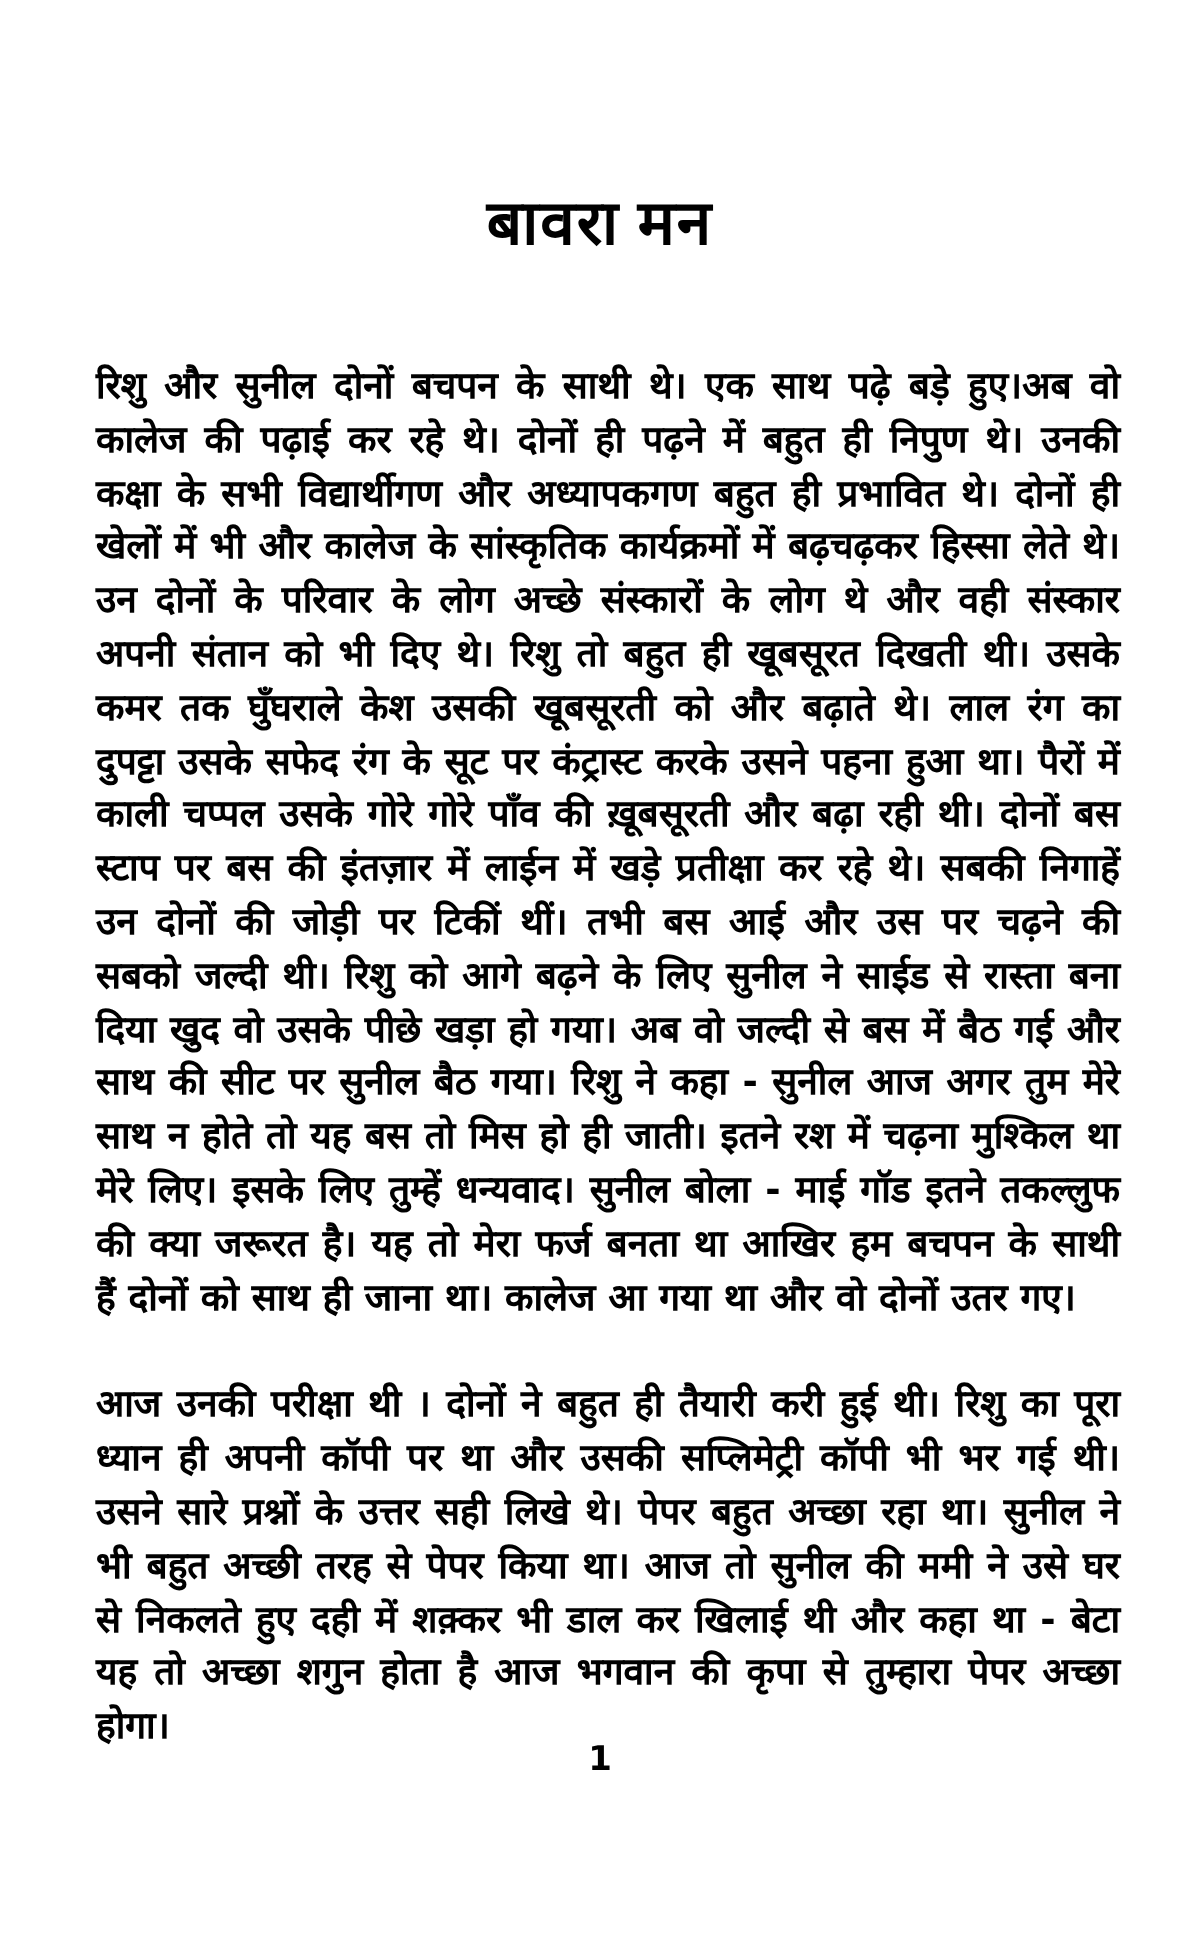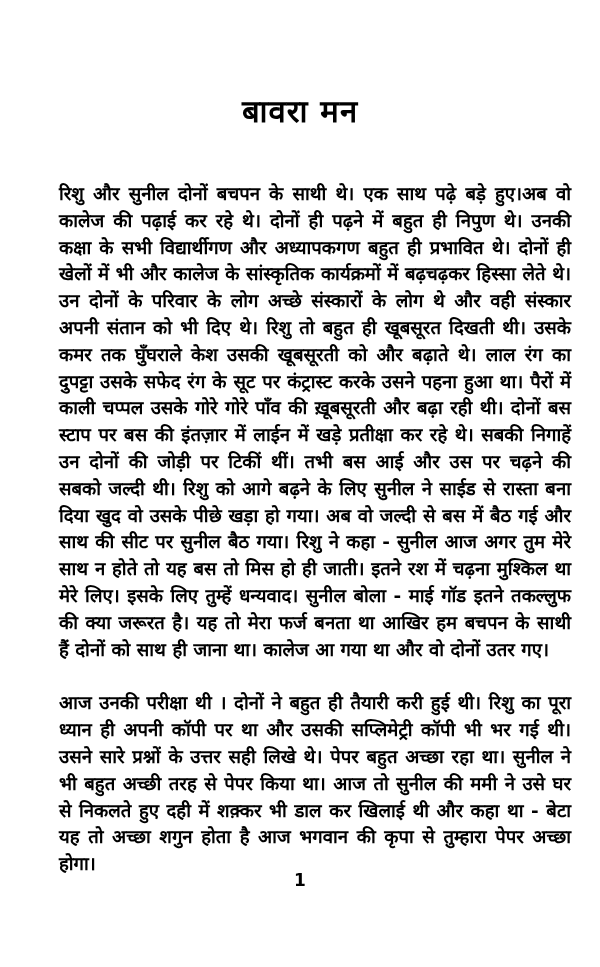--- a/index.html
+++ b/index.html
@@ -20,25 +20,26 @@
     position: absolute;
     top: 93px;
     left: 0;
     width: 100%;
     margin: 0;
     text-align: center;
     font-size: 31px;
     font-weight: 700;
     letter-spacing: 1px;
     line-height: 1.2;
+    font-family: Liberation Serif, serif;
   }
   .body-text {
     position: absolute;
     top: 181px;
-    left: 59px;
+    left: 48px;
     width: 512px;
   }
   .para {
     margin: 0 0 27px 0;
     font-size: 18.5px;
     font-weight: 700;
     line-height: 26.8px;
     text-align: justify;
     text-justify: inter-word;
   }

